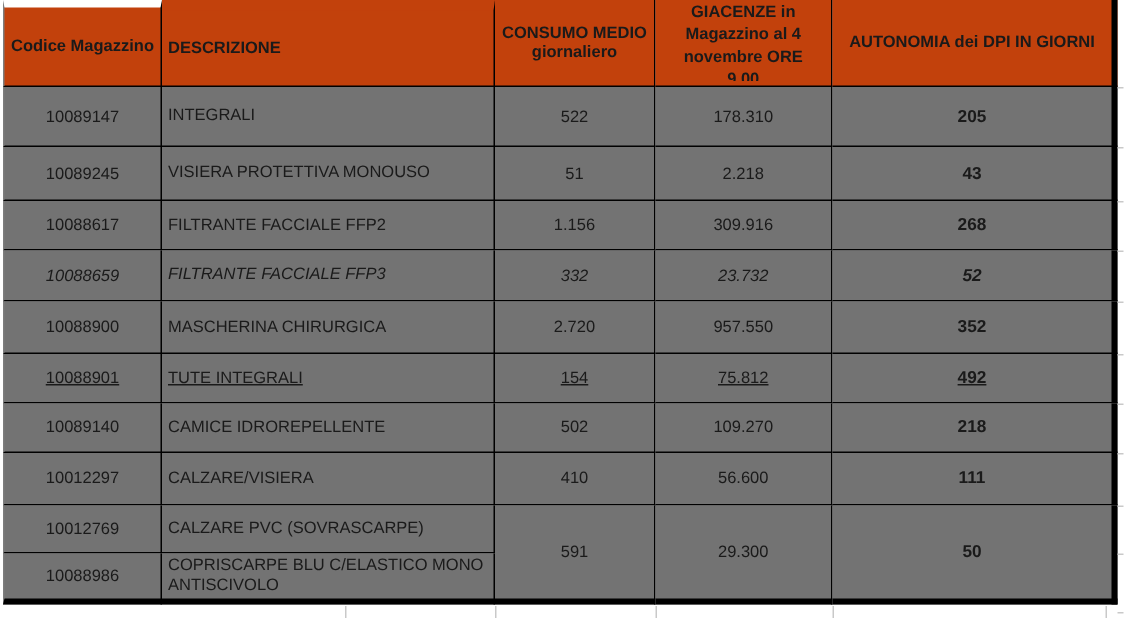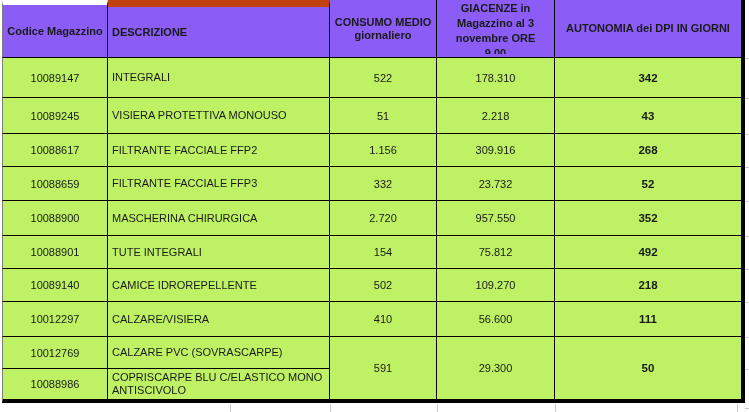--- a/index.html
+++ b/index.html
@@ -6,36 +6,36 @@
   body{width:749px;height:412px;overflow:hidden;
        font-family:"Liberation Sans",sans-serif;color:#1a1a1a;}
   #sheet{position:relative;width:749px;height:412px;background:#ffffff;}
 
   table.grid{position:absolute;left:2px;top:0;width:743px;
              border-collapse:separate;border-spacing:0;table-layout:fixed;}
   .grid th,.grid td{
       box-sizing:border-box;overflow:hidden;padding:0;
       border-right:1px solid #000;border-bottom:1px solid #000;
       font-size:11px;vertical-align:middle;text-align:center;
-      background:#bef264;white-space:normal;}
+      background:#737373;white-space:normal;}
   .grid .c0{border-left:1px solid #7d7d7d;}
   .grid .c4{border-right:4px solid #000;}
 
   
-  .grid th{background:#8b5cf6;font-weight:bold;line-height:13px;}
+  .grid th{background:#c2410c;font-weight:bold;line-height:13px;}
   .grid th.c0{border-top:5px solid #ffffff;height:58px;}
   .grid th.c1{border-top:7px solid #c2410c;text-align:left;padding-left:4px;height:58px;margin-top:28px;}
   .grid th.c2,.grid th.c3,.grid th.c4{border-top:0;height:58px;}
   .grid th.c3{vertical-align:top;}
   .clip4{max-height:53px;overflow:hidden;line-height:15px;padding-top:1px;}
   .hline{display:block;}
 
   
   tr.r1 td{height:40px;} tr.r2 td{height:36px;} tr.r3 td{height:33px;}
-  tr.r4 td{height:34px;} tr.r5 td{height:35px;margin-left:36px;} tr.r6 td{height:33px;}
+  tr.r4 td{height:34px;font-style:italic;} tr.r5 td{height:35px;margin-left:36px;} tr.r6 td{height:33px;text-decoration:underline;}
   tr.r7 td{height:33px;} tr.r8 td{height:35px;} tr.r9 td{height:32px;}
   tr.r10 td{height:34px;border-bottom:4px solid #000;}
   td.mspan{height:66px;border-bottom:4px solid #000;}
 
   td.desc{text-align:left;padding-left:4px;padding-right:3px;line-height:13px;}
   td.auto{font-weight:bold;font-size:11.5px;}
 
   .stub{position:absolute;background:#c9c9c9;}
 </style>
 </head>
@@ -56,34 +56,34 @@
         <tr>
       <th class="c0">Codice Magazzino</th>
       <th class="c1">DESCRIZIONE</th>
       <th class="c2">
         <span class="hline">CONSUMO MEDIO</span>
         <span class="hline">giornaliero</span>
       </th>
       <th class="c3">
         <div class="clip4">
           <span class="hline">GIACENZE in</span>
-          <span class="hline">Magazzino al 3</span>
+          <span class="hline">Magazzino al 4</span>
           <span class="hline">novembre ORE</span>
           <span class="hline">9.00</span>
         </div>
       </th>
       <th class="c4">AUTONOMIA dei DPI IN GIORNI</th>
     </tr>
 
     <tr class="r1">
       <td class="c0">10089147</td>
       <td class="desc">INTEGRALI</td>
       <td>522</td>
       <td>178.310</td>
-      <td class="c4 auto">342</td>
+      <td class="c4 auto">205</td>
     </tr>
 
     <tr class="r2">
       <td class="c0">10089245</td>
       <td class="desc">VISIERA PROTETTIVA MONOUSO</td>
       <td>51</td>
       <td>2.218</td>
       <td class="c4 auto">43</td>
     </tr>
 

